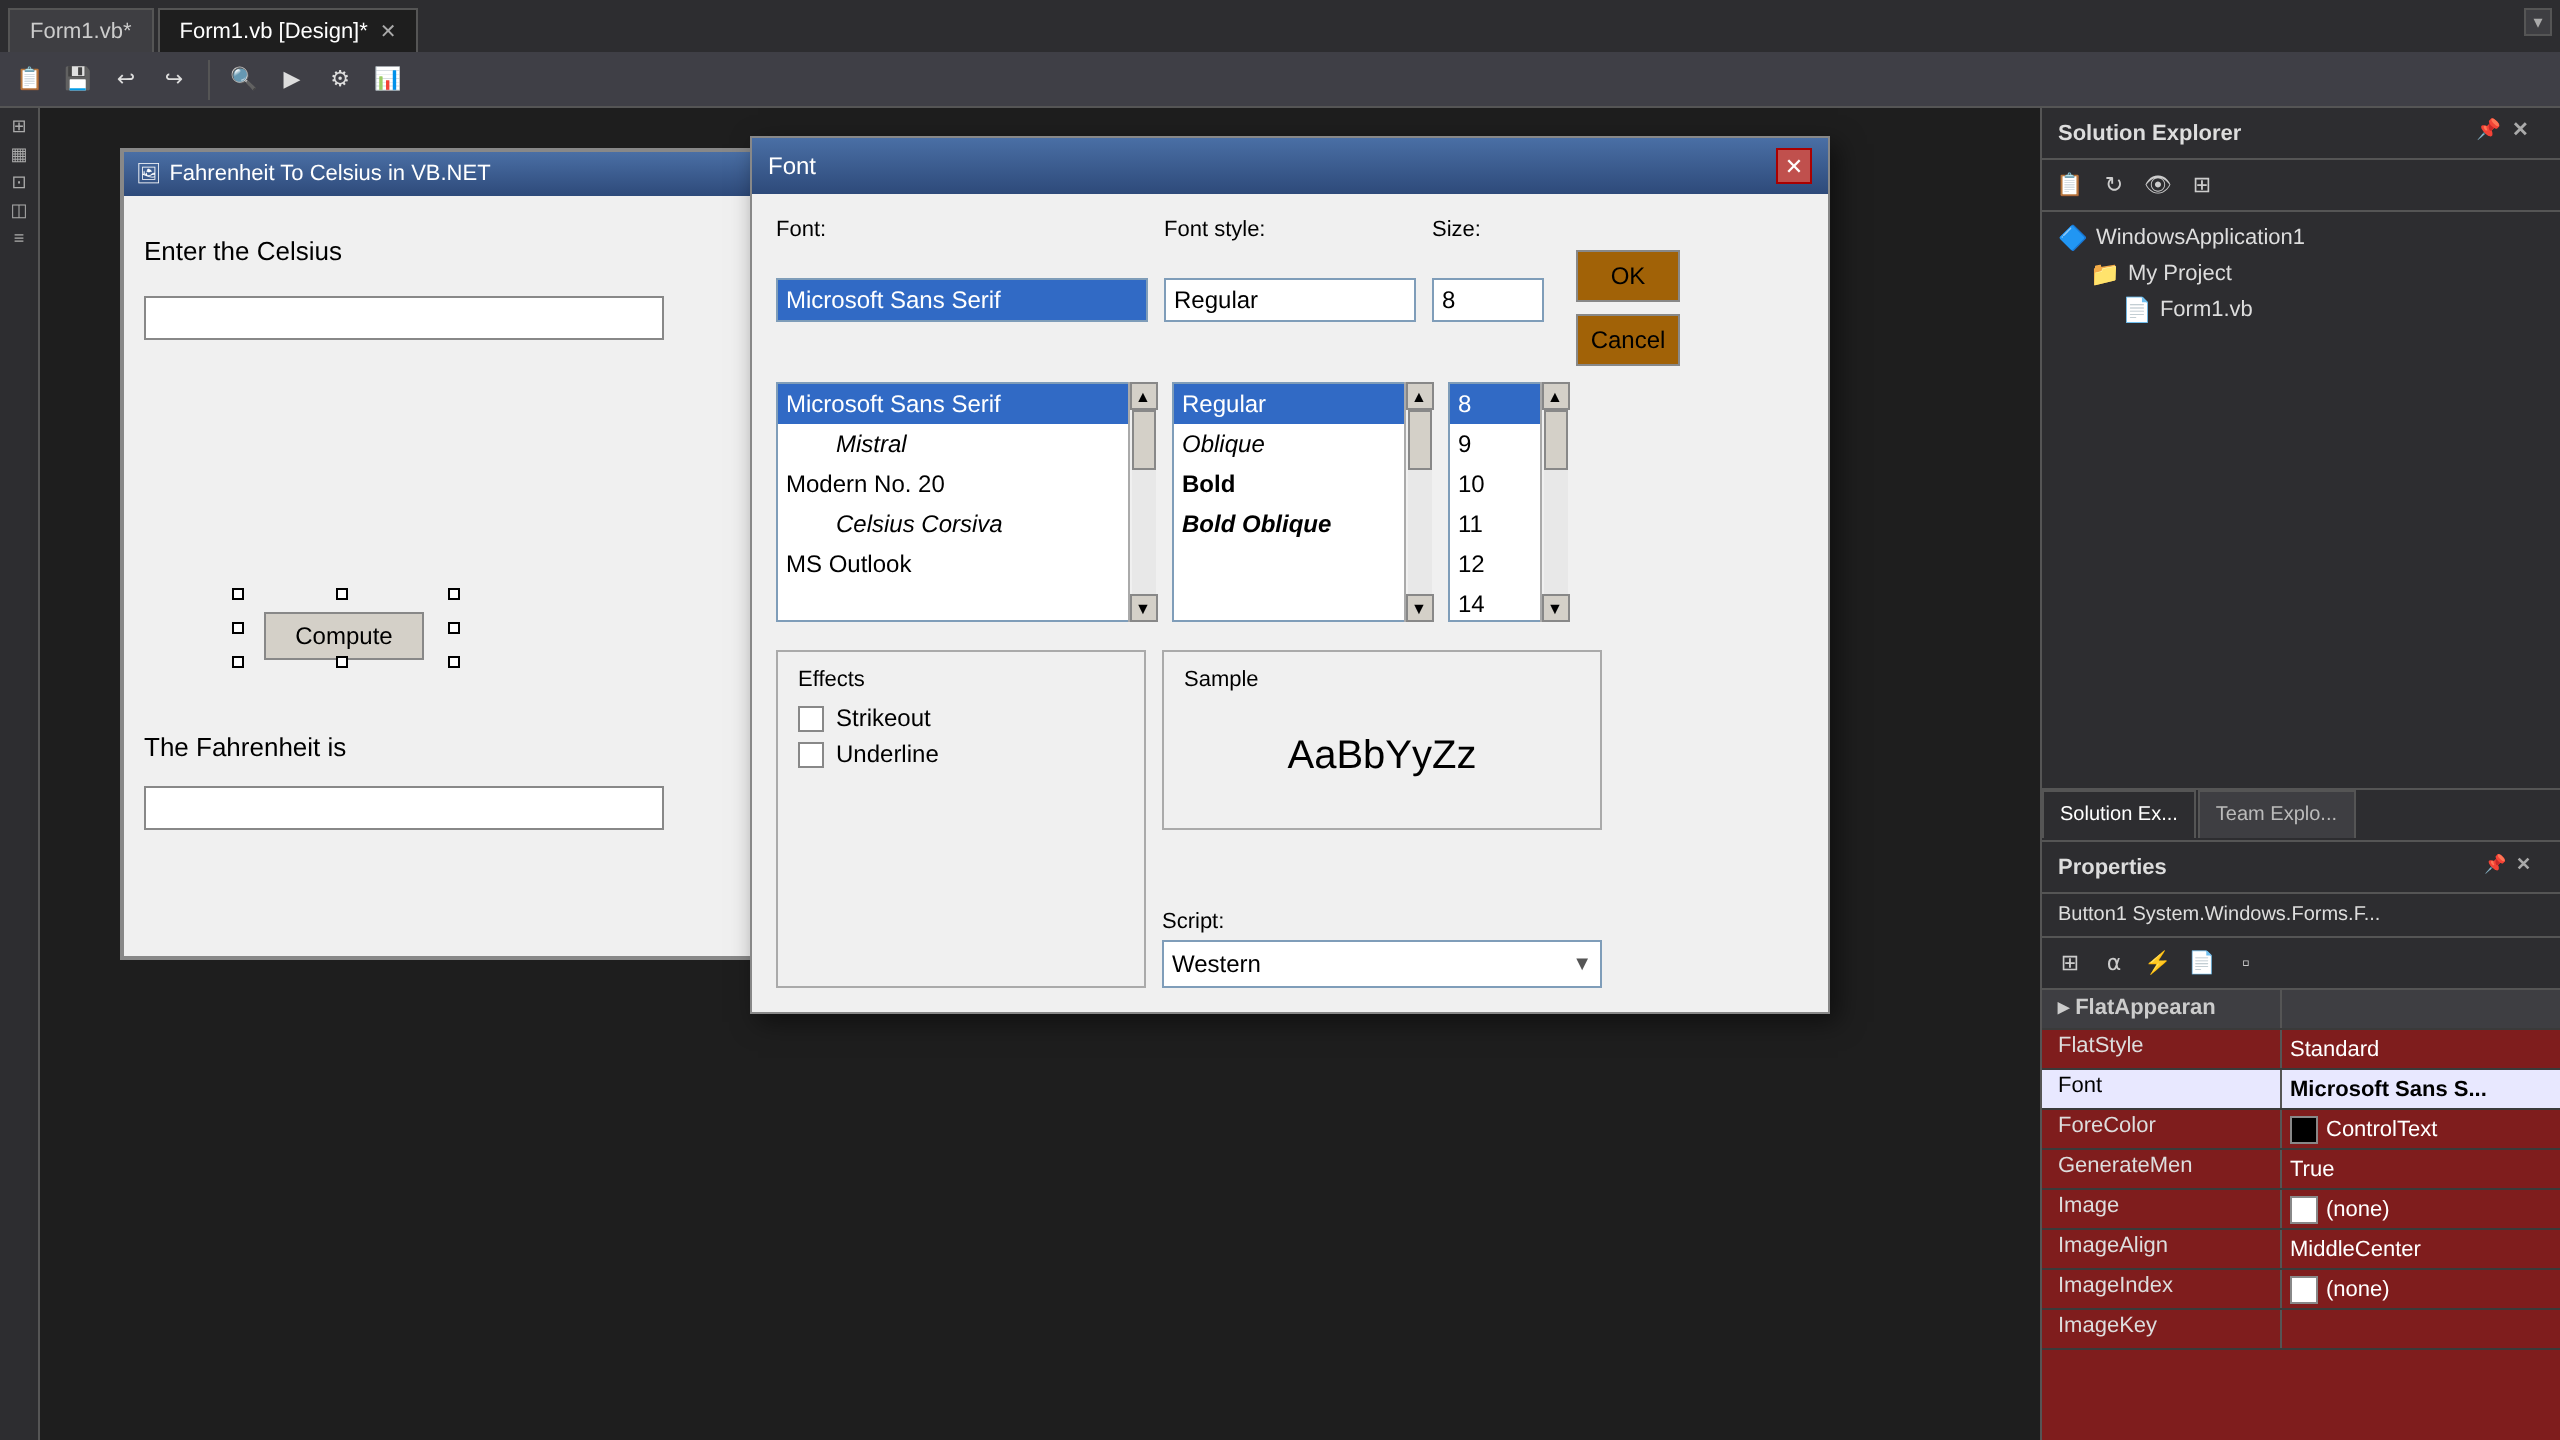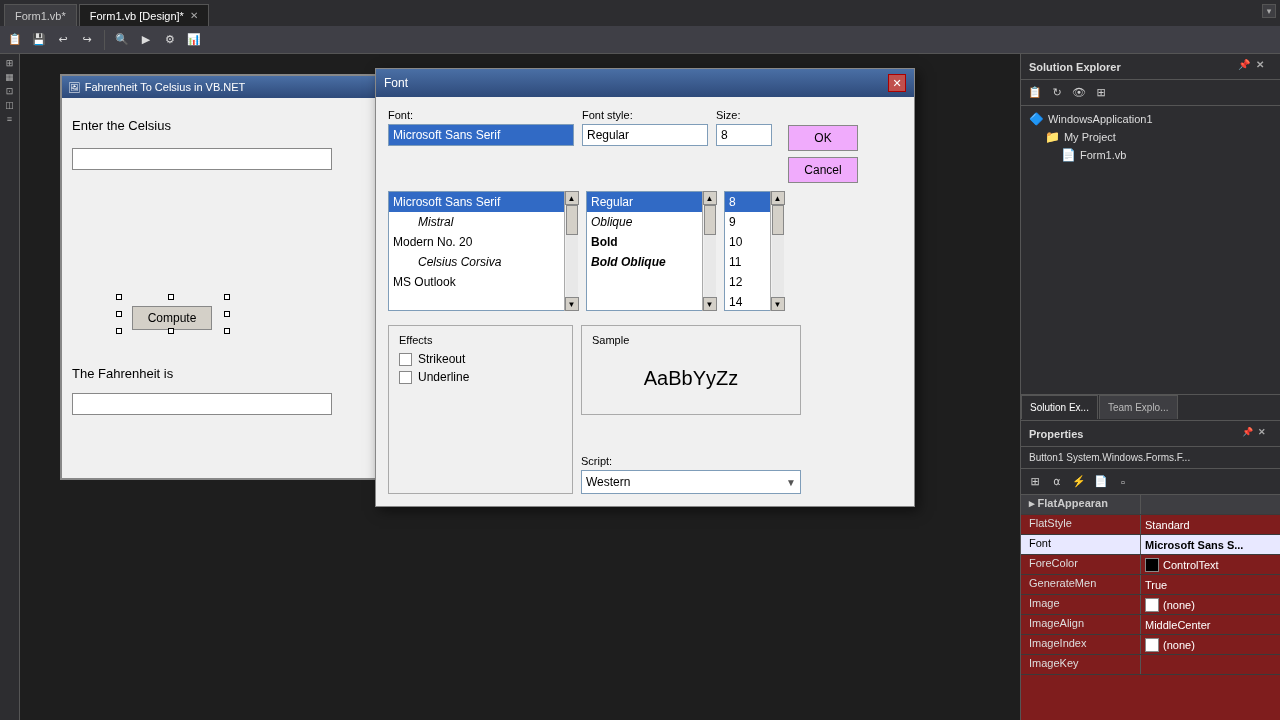--- a/index.html
+++ b/index.html
@@ -353,21 +353,21 @@
 
     
     .font-fields-row {
       display: flex;
       gap: 8px;
       margin-bottom: 8px;
     }
     .font-field-group {
       display: flex;
       flex-direction: column;
-      gap: 3px;
+      gap: 18px;
     }
     .font-field-label {
       font-size: 11px;
       color: #000;
     }
     .font-field-input {
       height: 22px;
       border: 1px solid #7f9db9;
       background: #fff;
       font-size: 12px;
@@ -479,22 +479,22 @@
     }
 
     
     .dialog-buttons {
       display: flex;
       flex-direction: column;
       gap: 6px;
       margin-left: 8px;
     }
     .dialog-btn {
-      width: 70px; height: 26px;
-      background: #f0abfc;
+      width: 52px; height: 26px;
+      background: #a16207;
       border: 1px solid #888;
       font-size: 12px;
       display: flex; align-items: center; justify-content: center;
       cursor: pointer;
     }
 
     
     .effects-section {
       border: 1px solid #aaa;
       padding: 8px 10px;

